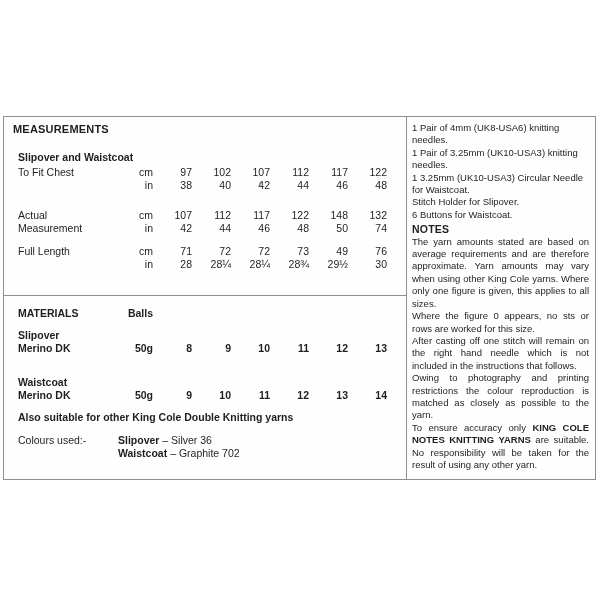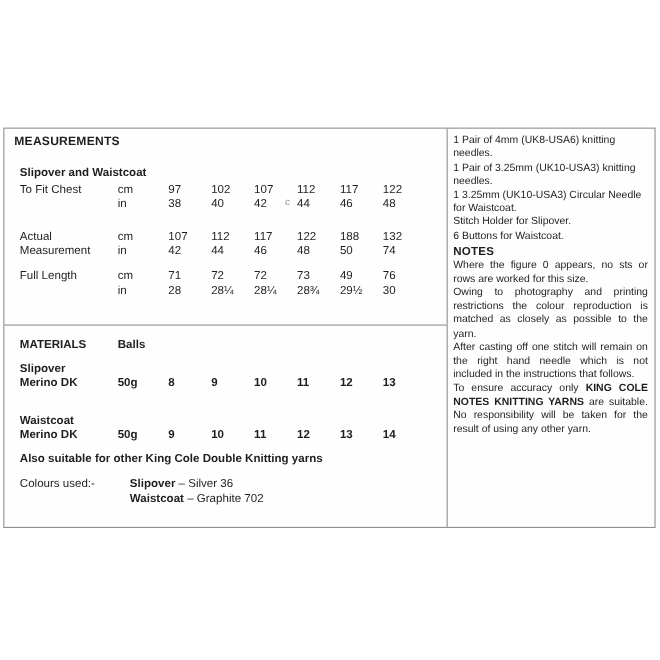--- a/index.html
+++ b/index.html
@@ -12,21 +12,21 @@
   
   .left-col{flex:0 0 403px;width:403px;border-right:1.5px solid #8f8f8f;
             display:flex;flex-direction:column;font-size:10.5px;line-height:13px;box-sizing:border-box}
   .meas{height:178px;padding:6px 0 0 9px;box-sizing:border-box}
   .mat{flex:1;border-top:1.5px solid #8f8f8f;padding:11px 0 0 9px;box-sizing:border-box}
 
   h2{font-size:11px;line-height:13px;margin:0;font-weight:bold;letter-spacing:.2px}
 
   .m-line{display:grid;grid-template-columns:94px 46px repeat(6,39px);align-items:baseline}
   .m-label{padding-left:5px;white-space:nowrap}
-  .m-unit,.m-val{text-align:left}
+  .m-unit,.m-val{text-align:right}
   .bold{font-weight:bold}
   .subtitle{margin:15px 0 2px 5px;font-weight:bold;white-space:nowrap;font-size:10.5px}
   .m-block{margin-top:0}
   .m-block + .m-block{margin-top:17px}
   .m-block:nth-child(3){margin-top:10px}
 
   .mat-head{margin:0}
   .mat-item{margin-top:9px}
   .mat-item + .mat-item{margin-top:21px}
   .also{margin:9px 0 0 5px;font-weight:bold;white-space:nowrap;font-size:10.5px}
@@ -79,21 +79,21 @@
               </div>
             </div>
             <div class="m-block">
               <div class="m-line">
                 <div class="m-label">Actual</div>
                 <div class="m-unit">cm</div>
                 <div class="m-val">107</div>
                 <div class="m-val">112</div>
                 <div class="m-val">117</div>
                 <div class="m-val">122</div>
-                <div class="m-val">188</div>
+                <div class="m-val">148</div>
                 <div class="m-val">132</div>
               </div>
               <div class="m-line">
                 <div class="m-label">Measurement</div>
                 <div class="m-unit">in</div>
                 <div class="m-val">42</div>
                 <div class="m-val">44</div>
                 <div class="m-val">46</div>
                 <div class="m-val">48</div>
                 <div class="m-val">50</div>
@@ -178,23 +178,24 @@
       <div id="needles-list">
           <p>1 Pair of 4mm (UK8-USA6) knitting needles.</p>
           <p>1 Pair of 3.25mm (UK10-USA3) knitting needles.</p>
           <p>1 3.25mm (UK10-USA3) Circular Needle for Waistcoat.</p>
           <p>Stitch Holder for Slipover.</p>
           <p>6 Buttons for Waistcoat.</p>
         </div>
 
       <h2 class="notes-h">NOTES</h2>
       <div id="notes-list">
+          <p class="just">The yarn amounts stated are based on average requirements and are therefore approximate. Yarn amounts may vary when using other King Cole yarns. Where only one figure is given, this applies to all sizes.</p>
           <p class="just">Where the figure 0 appears, no sts or rows are worked for this size.</p>
+          <p class="just">After casting off one stitch will remain on the right hand needle which is not included in the instructions that follows.</p>
           <p class="just">Owing to photography and printing restrictions the colour reproduction is matched as closely as possible to the yarn.</p>
-          <p class="just">After casting off one stitch will remain on the right hand needle which is not included in the instructions that follows.</p>
         </div>
 
       <p class="just"><span>To ensure accuracy only </span><b>KING COLE NOTES KNITTING YARNS</b><span> are suitable. No responsibility will be taken for the result of using any other yarn.</span></p>
     </div>
 
   </div>
 
   <span class="artifact">c</span>
 </div>
 

